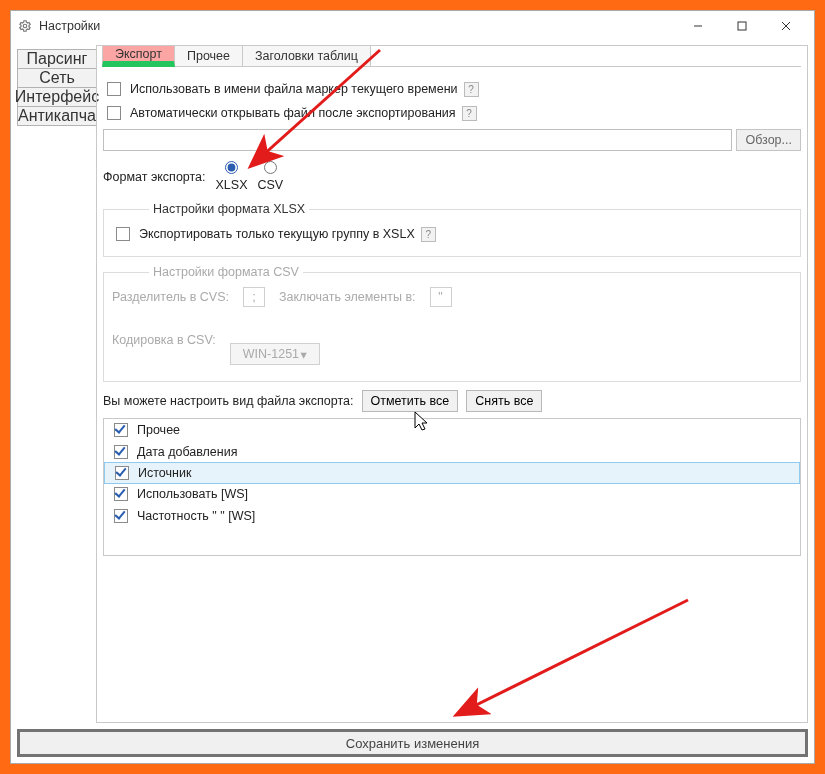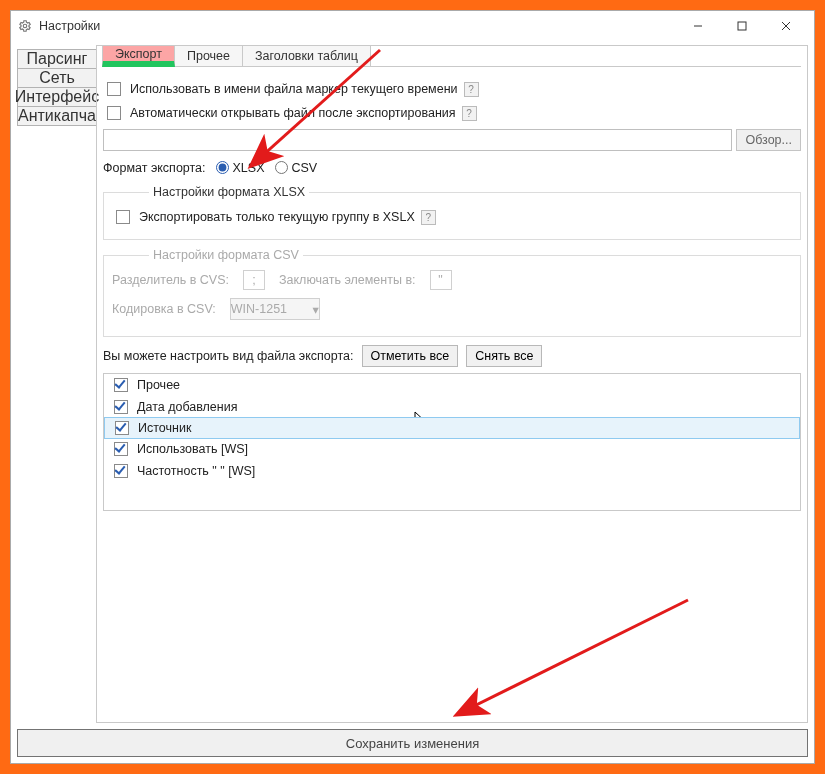--- a/index.html
+++ b/index.html
@@ -182,21 +182,21 @@
     display: flex;
     align-items: center;
     gap: 10px;
     margin: 6px 0 10px 0;
   }
   input[type=radio].rd {
     width: 13px; height: 13px;
     accent-color: #2a5db0;
     margin: 0;
   }
-  .radio-wrap { display: inline-flex; align-items: flex-start; gap: 4px; }
+  .radio-wrap { display: inline-flex; align-items: center; gap: 4px; flex-direction: column; }
 
   fieldset.group {
     border: 1px solid #dcdcdc;
     padding: 6px 8px 8px 8px;
     margin: 4px 0 8px 0;
   }
   fieldset.group legend {
     font-size: 12.5px;
     color: #333;
     padding: 0 4px;
@@ -223,21 +223,22 @@
   }
   .enc-select {
     width: 90px; height: 22px;
     border: 1px solid #d0d0d0;
     background: #f5f5f5;
     font: inherit;
     color: #aaa;
     display: inline-flex;
     align-items: center;
     justify-content: space-between;
-    padding: 0 0;
+    padding: 0 12px;
+    margin-top: 28px;
   }
 
   .mark-row {
     display: flex;
     align-items: center;
     gap: 8px;
     margin: 8px 0 6px 0;
   }
   .mini-btn {
     height: 22px;
@@ -265,21 +266,21 @@
     background: #e7f3fb;
     border: 1px solid #8fcaf0;
     margin: -1px 0;
     position: relative;
     z-index: 1;
   }
 
   .save-btn {
     margin-top: 6px;
     height: 28px;
-    border: 1px solid #737373;
+    border: 3px solid #737373;
     background: #f0f0f0;
     font: inherit;
     font-size: 13px;
     color: #444;
   }
 
   
   .overlay { position: absolute; left: 0; top: 0; pointer-events: none; }
 </style>
 </head>

